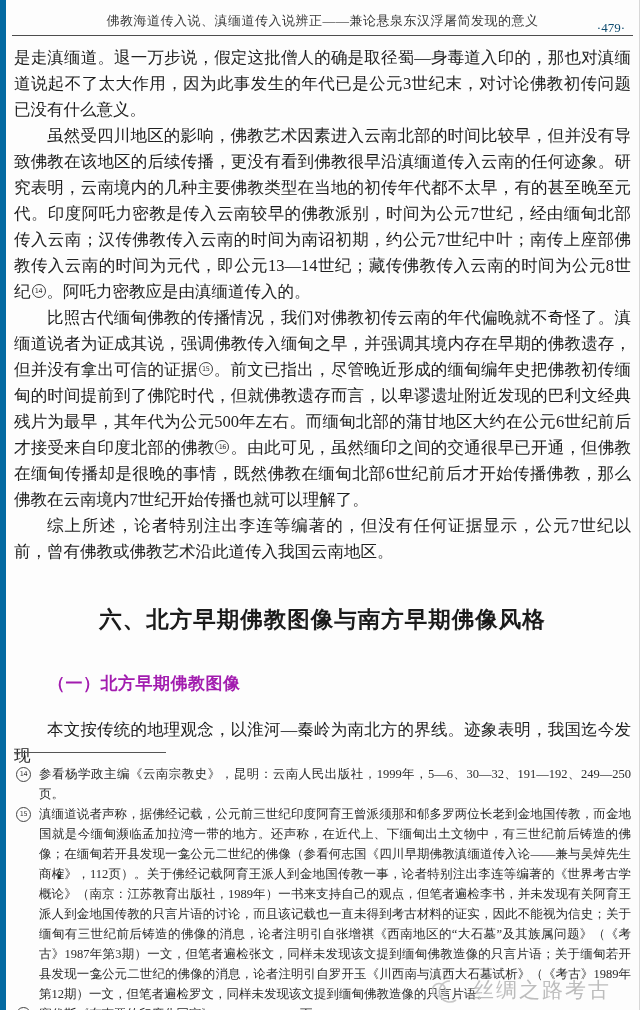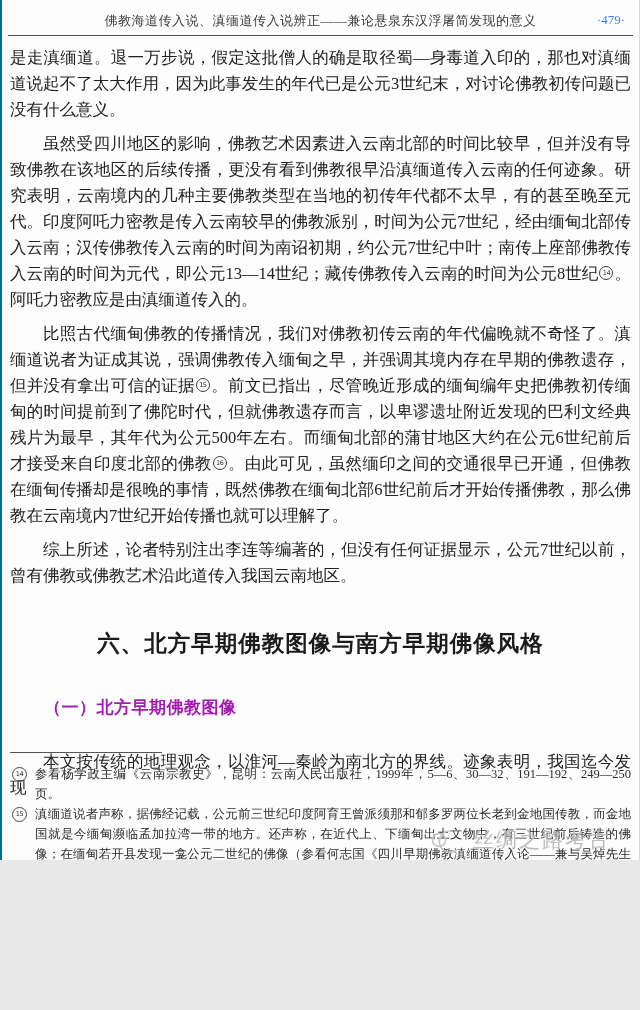--- a/index.html
+++ b/index.html
@@ -1,60 +1,60 @@
 <!DOCTYPE html>
 <html lang="zh"><head>
 <meta charset="utf-8">
 <style>
   html,body{margin:0;padding:0;background:#e8e8e8;}
   .page{
     position:relative;
-    width:640px;height:860px;
+    width:640px;height:1010px;
     margin:0 auto;
     background:#fdfdfd;
     box-sizing:border-box;
-    border-left:2px solid #0369a1;
+    border-left:6px solid #0369a1;
     border-right:1px solid #d8d8d8;
     font-family:"Liberation Serif","DejaVu Serif",serif;
     color:#222;
     overflow:hidden;
   }
   
   .running-head{
     position:relative;
     padding:12px 10px 0 10px;
     height:20px;
   }
   .rh-title{
     text-align:center;
     font-size:13px;
     color:#3a3a3a;
     letter-spacing:0.5px;
     white-space:nowrap;
   }
   .rh-page{
     position:absolute;
-    right:14px;top:12px;
-    font-size:13px;color:#3b82f6;
+    right:14px;top:20px;
+    font-size:13px;color:#0c4a6e;
   }
   .rh-rule{
     border:none;
     border-top:1.6px solid #4d4d4d;
     margin:3px 6px 0 6px;
   }
   
   .body-text{
     padding:9px 8px 0 8px;
     font-size:16.5px;
     line-height:26px;
     text-align:justify;
     color:#212121;
   }
   p.para{margin:0;}
-  p.para.indent{text-indent:2em;margin-top:8px;}
+  p.para.indent{text-indent:2em;}
   .note-ref{
     display:inline-block;
     width:12px;height:12px;
     border:1px solid #3c3c3c;
     border-radius:50%;
     font-family:"DejaVu Sans","Liberation Sans",sans-serif;
     font-size:6.5px;line-height:12px;
     text-align:center;
     text-indent:0;
     letter-spacing:-0.5px;

